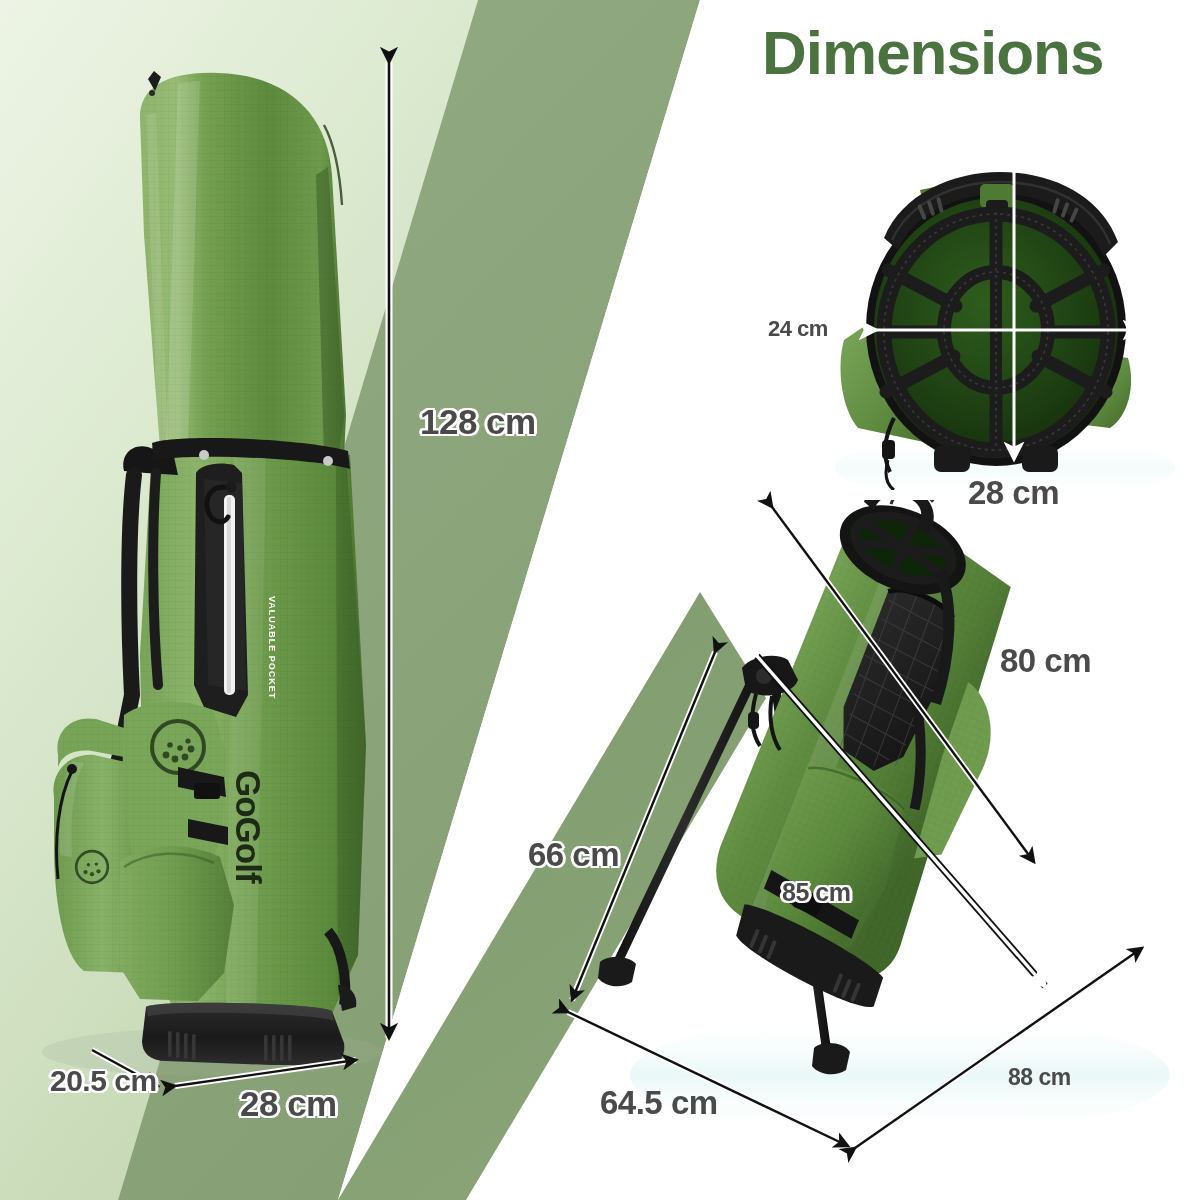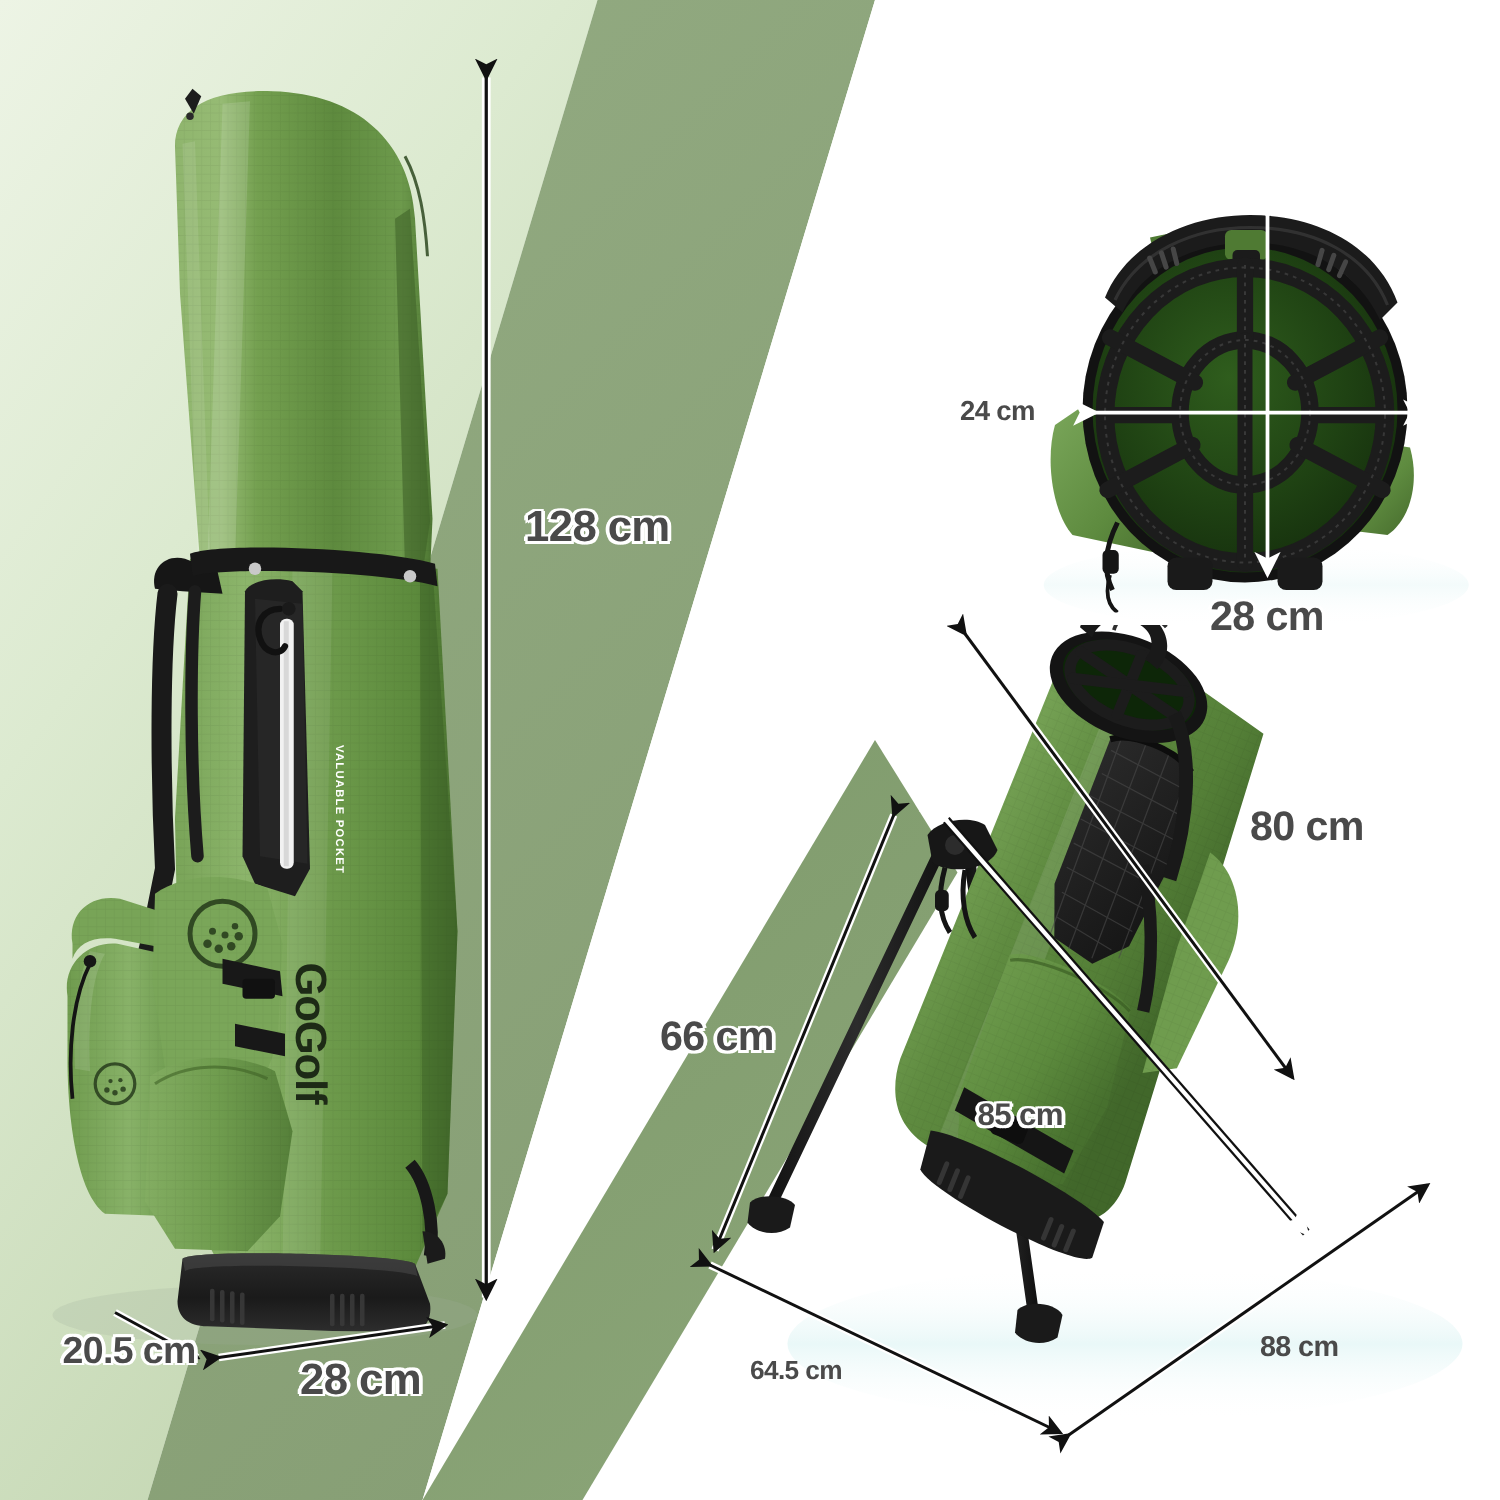--- a/index.html
+++ b/index.html
@@ -212,20 +212,21 @@
 
     <path d="M700,592 L766,698 L466,1200 L338,1200 Z" fill="url(#sageB)"></path>
 
     <path d="M0,1200 L0,1060 L118,1200 Z" fill="url(#mintG2)" opacity="0"></path>
 
     <ellipse cx="900" cy="1075" rx="270" ry="62" fill="url(#glow2)"></ellipse>
     <ellipse cx="1005" cy="468" rx="170" ry="34" fill="url(#glow2)" opacity=".55"></ellipse>
     <ellipse cx="212" cy="1052" rx="170" ry="24" fill="#9fae9c" opacity=".22"></ellipse>
   </svg>
 
+  <div class="title" style="left:762px; top:22px;">Dimensions</div>
 
   <svg class="prod" style="left:28px; top:55px; width:370px; height:1010px;" viewBox="0 0 370 1010">
     <defs>
       <linearGradient id="hoodG" x1="0" y1="0" x2="1" y2="0">
         <stop offset="0%" stop-color="#8fb56d"></stop>
         <stop offset="18%" stop-color="#96bb74"></stop>
         <stop offset="32%" stop-color="#74a050"></stop>
         <stop offset="62%" stop-color="#5e8a3e"></stop>
         <stop offset="88%" stop-color="#6d9a4c"></stop>
         <stop offset="100%" stop-color="#4e7733"></stop>
@@ -594,19 +595,19 @@
   <div class="dim-label outlined" style="left:240px; top:1086px; font-size:35px;">28 cm</div>
 
   <div class="dim-label outlined" style="left:768px; top:318px; font-size:22px;">24 cm</div>
 
   <div class="dim-label outlined" style="left:968px; top:476px; font-size:33px;">28 cm</div>
 
   <div class="dim-label plain" style="left:1000px; top:644px; font-size:33px;">80 cm</div>
 
   <div class="dim-label outlined" style="left:782px; top:880px; font-size:25px;">85 cm</div>
 
-  <div class="dim-label outlined" style="left:528px; top:812px; font-size:33px;">66 cm</div>
-
-  <div class="dim-label plain" style="left:600px; top:1086px; font-size:21px;">64.5 cm</div>
+  <div class="dim-label outlined" style="left:528px; top:838px; font-size:33px;">66 cm</div>
+
+  <div class="dim-label plain" style="left:600px; top:1086px; font-size:33px;">64.5 cm</div>
 
   <div class="dim-label plain" style="left:1008px; top:1066px; font-size:23px;">88 cm</div>
 
 </div>
 
 </body></html>

